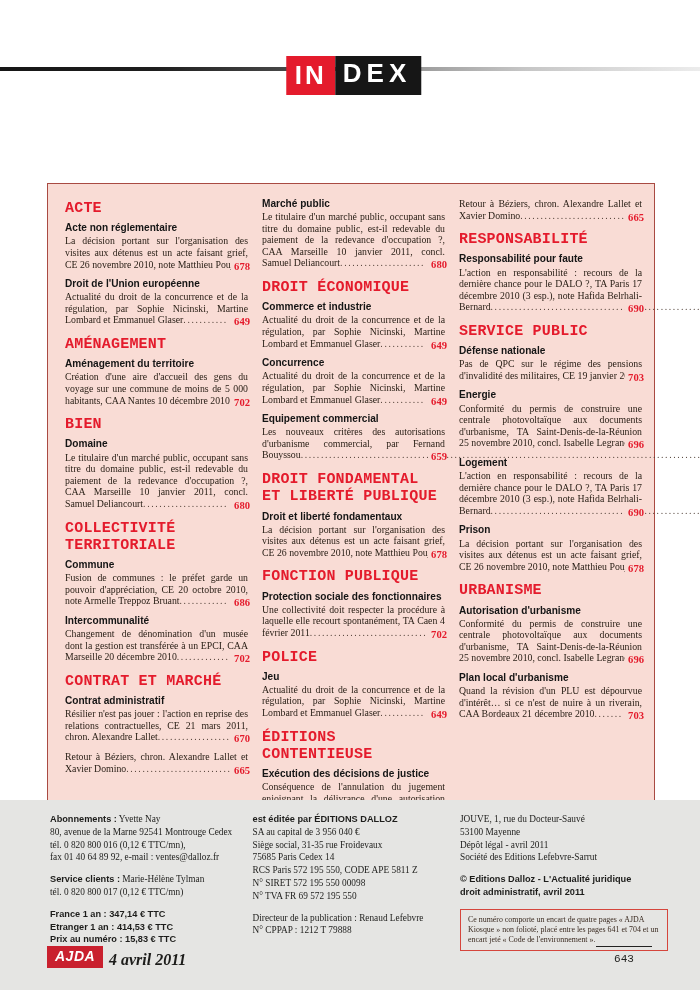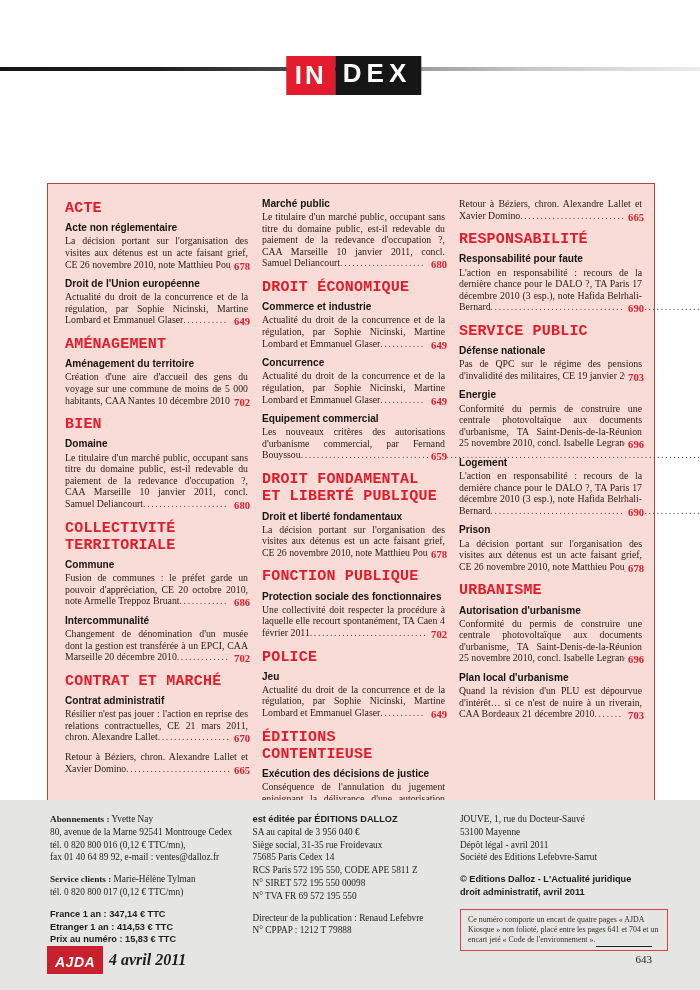--- a/index.html
+++ b/index.html
@@ -49,34 +49,34 @@
   
   .colophon{position:absolute;top:800px;left:0;width:700px;height:190px;background:#e5e5e3;}
   .f-cols{position:absolute;top:13px;left:50px;right:32px;display:flex;}
   .f-col{box-sizing:border-box;}
   .f-col-left{width:205px;}
   .f-col-mid{width:210px;}
   .f-col-right{flex:1;}
   .f-line{font-size:9.3px;line-height:12.8px;color:#1d1d1b;}
   .f-line.gap{margin-top:9px;}
   .f-line.bold{font-family:"Liberation Sans",sans-serif;font-weight:bold;font-size:9.2px;}
-  .f-label{font-family:Liberation Serif, serif;font-weight:bold;font-size:9.2px;color:#1d1d1b;}
+  .f-label{font-family:Liberation Sans, sans-serif;font-weight:bold;font-size:9.2px;color:#1d1d1b;}
   .note-box{
     border:1px solid #d5453c;margin-top:10px;padding:5px 7px;text-align:left;
     font-size:7.9px;line-height:10.2px;color:#3a2a20;width:208px;box-sizing:border-box;
   }
   
   .bottom-bar{position:absolute;left:47px;right:48px;top:144px;height:34px;}
   .ajda-logo{
     position:absolute;left:0;top:2px;background:#c9202e;color:#fff;
     font-family:"Liberation Sans",sans-serif;font-weight:bold;font-style:italic;
-    font-size:14px;padding:8px 8px 4px;letter-spacing:0.5px;
+    font-size:14px;padding:2px 8px 4px;letter-spacing:0.5px;
   }
   .issue-date{position:absolute;left:62px;top:7px;font-weight:bold;font-style:italic;font-size:16px;color:#1d1d1b;}
-  .folio{position:absolute;right:0;top:2px;width:56px;text-align:right;}
+  .folio{position:absolute;right:0;top:2px;width:56px;text-align:center;font-family:Liberation Mono, monospace;}
   .folio-rule{display:block;border-top:1.2px solid #222;margin-bottom:2px;}
   .folio-num{font-size:11px;color:#1d1d1b;}
 </style>
 </head>
 <body>
 
 <div class="page">
 
   <header class="masthead">
     <div class="rule"></div>

